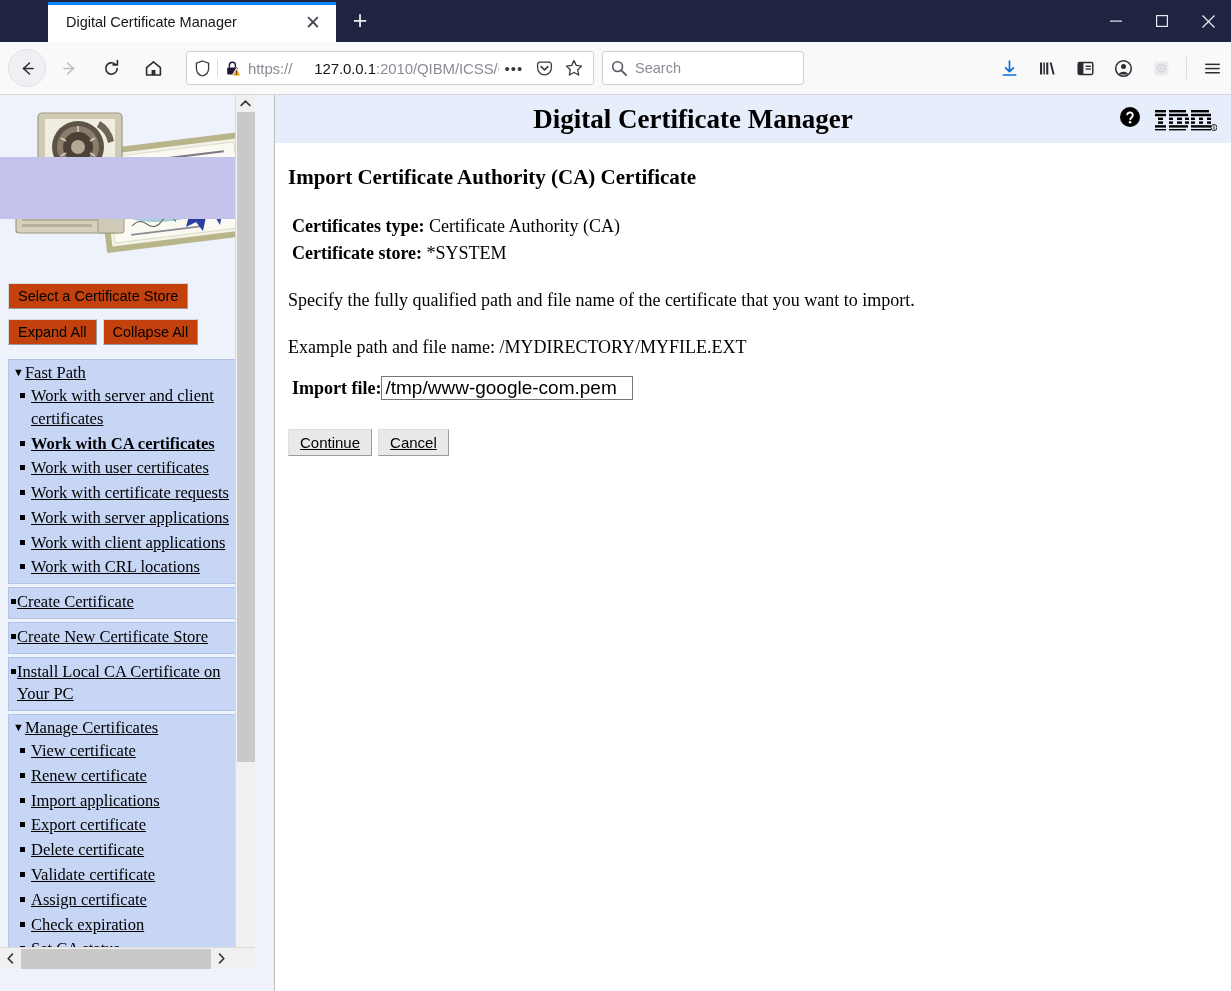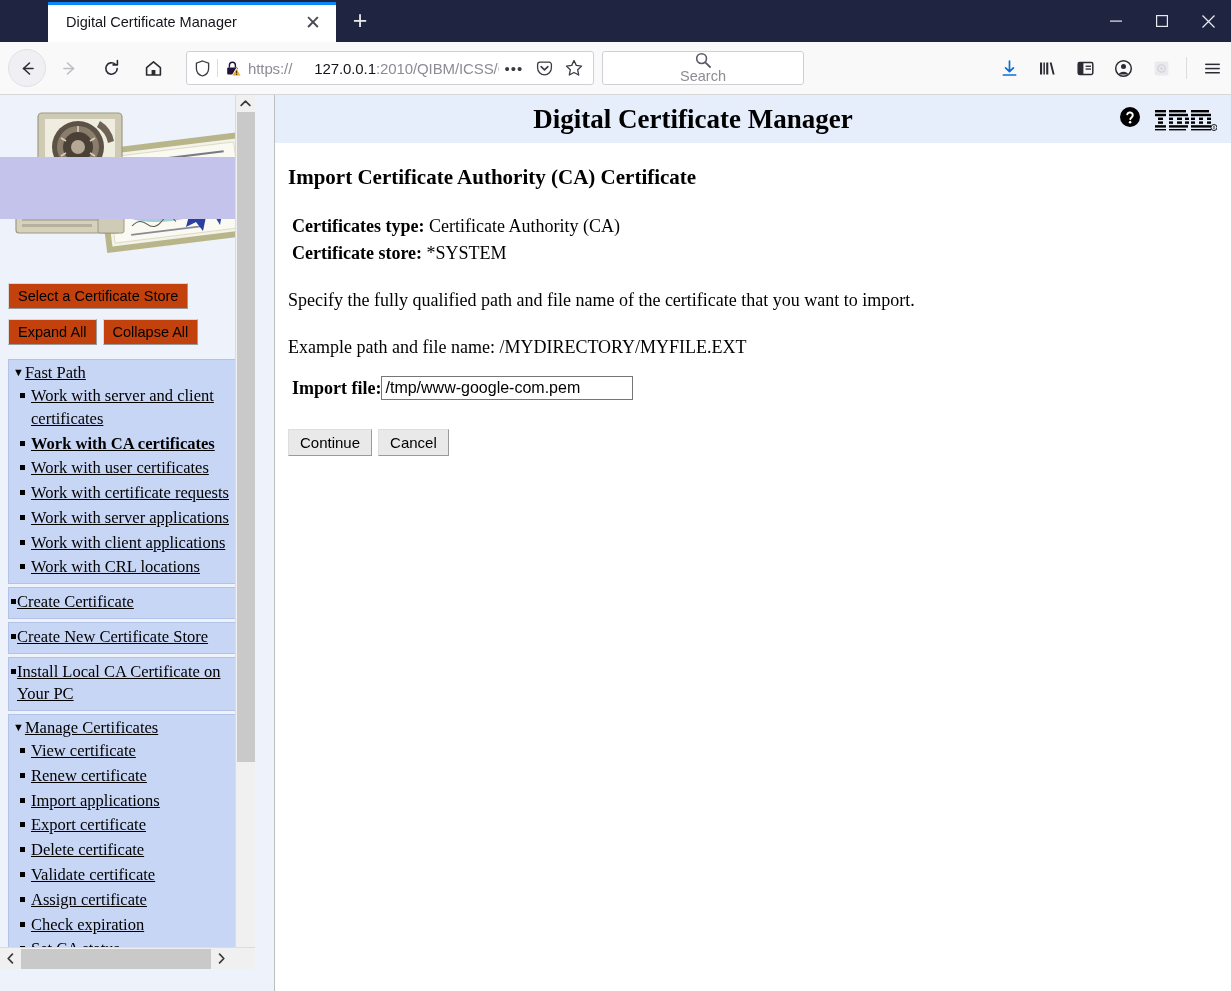--- a/index.html
+++ b/index.html
@@ -75,21 +75,20 @@
   }
   .url-text b { color: #15141a; font-weight: 400; padding-left: 22px; }
   .url-actions { display: flex; align-items: center; padding-right: 4px; }
   .uact { width: 30px; height: 28px; display: flex; align-items: center; justify-content: center; }
 
   .searchbar {
     width: 202px; height: 34px; background: #ffffff;
     border: 1px solid #cfcfd8; border-radius: 3px;
     display: flex; align-items: center; box-sizing: border-box;
     margin-right: 12px;
-    flex-direction: column;
   }
   .search-ico { width: 32px; display: flex; align-items: center; justify-content: center; }
   .search-ph { font-size: 14.5px; color: #8c8c96; }
 
   .toolicons { display: flex; align-items: center; margin-left: auto; }
   .tico { width: 38px; height: 38px; display: flex; align-items: center; justify-content: center; }
   .tbar-sep { width: 1px; height: 22px; background: #dcdce0; margin: 0 6px; }
 
   
   .page { position: relative; width: 1231px; height: 896px; background: #fff; }
@@ -213,25 +212,25 @@
     display: flex; align-items: center; margin-top: 18px;
   }
   .fieldlabel {
     font-family: "Liberation Serif", serif;
     font-size: 18px; font-weight: bold; color: #000;
     margin-left: 4px; 
   }
   input.textinput {
     width: 252px; height: 24px;
     font-family: "Liberation Sans", sans-serif;
-    font-size: 16px; color: #000;
+    font-size: 19px; color: #000;
     border: 1px solid #767676; background: #fff;
     padding: 1px 3px; box-sizing: border-box;
   }
-  .btnrow { margin-top: 29px; display: flex; gap: 6px; }
+  .btnrow { margin-top: 29px; display: flex; gap: 6px; text-decoration: underline; }
   .formbtn {
     font-family: "Liberation Sans", sans-serif;
     font-size: 15px; color: #000;
     background: #e9e9e9; border: 1px solid #9a9a9a;
     border-top-color: #dedede; border-left-color: #dedede;
     padding: 4px 11px; box-sizing: border-box;
   }
 </style>
 </head>
 <body>

